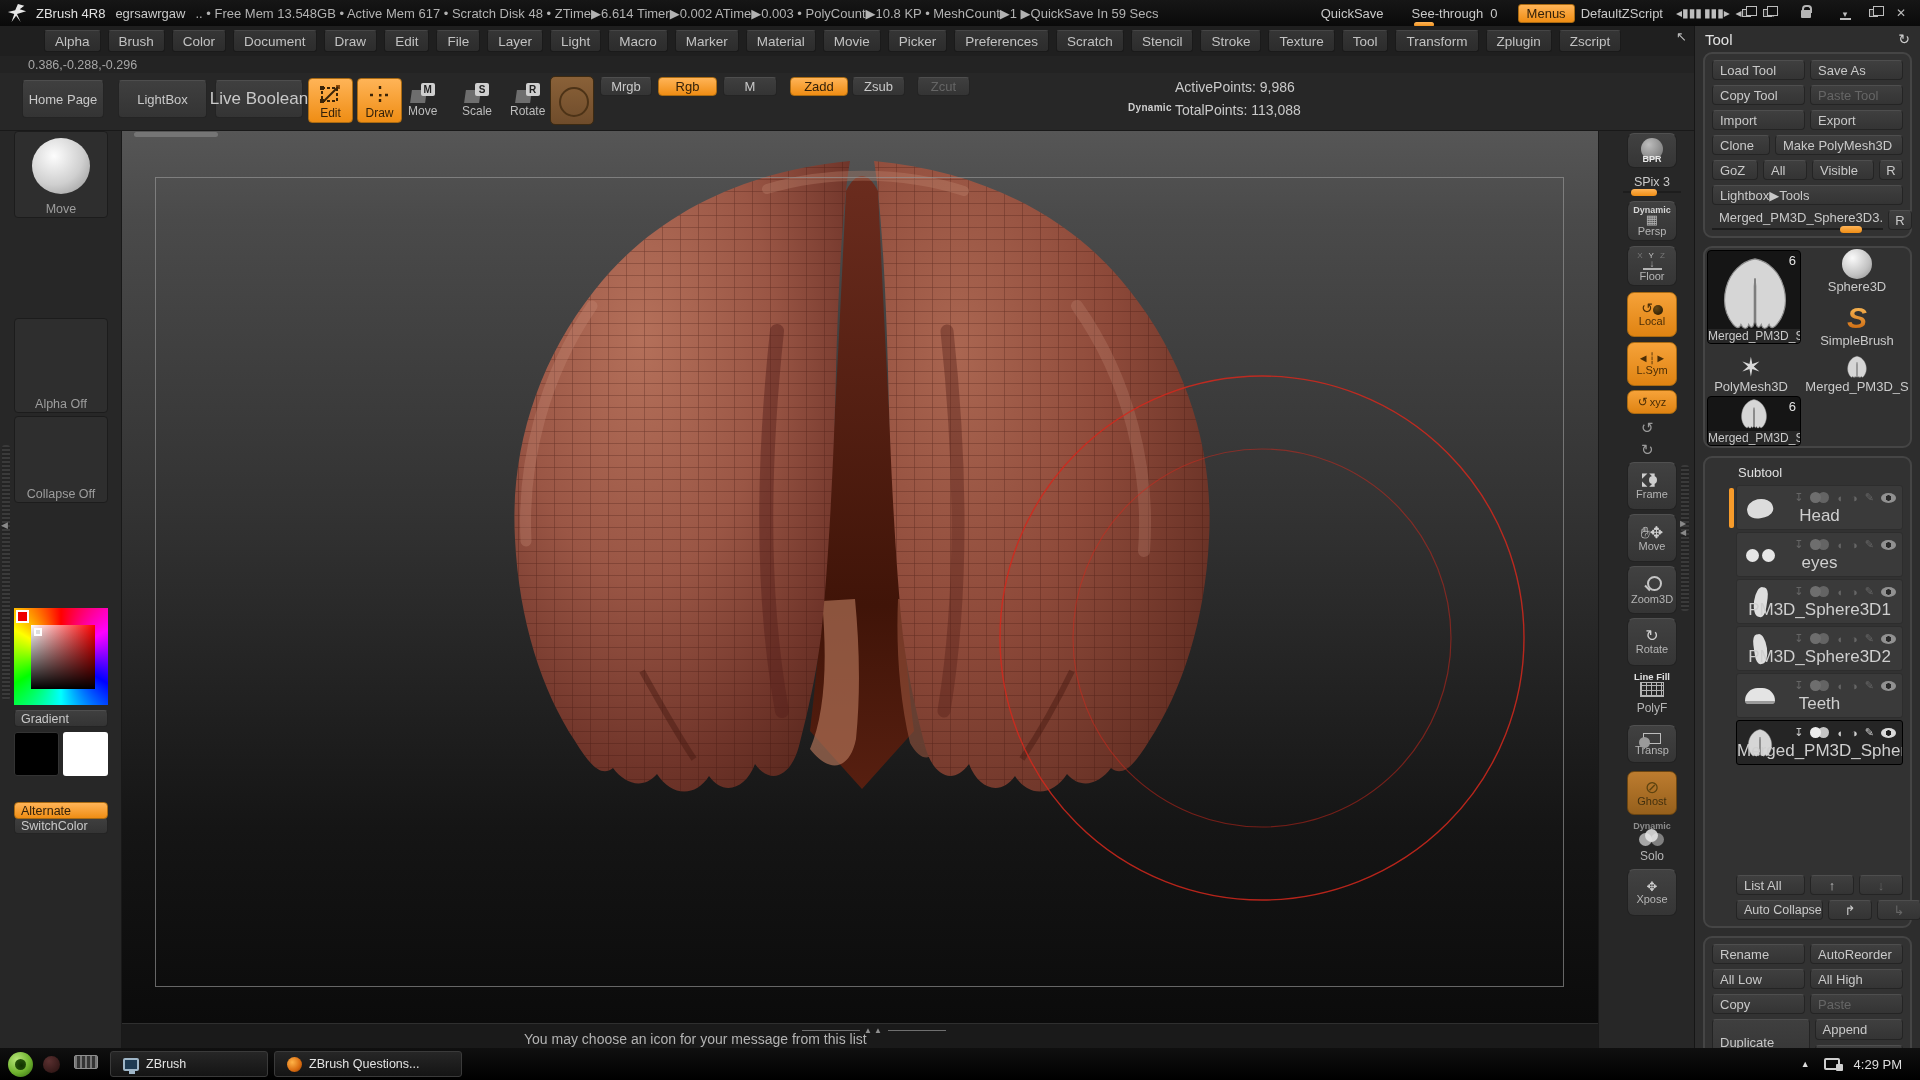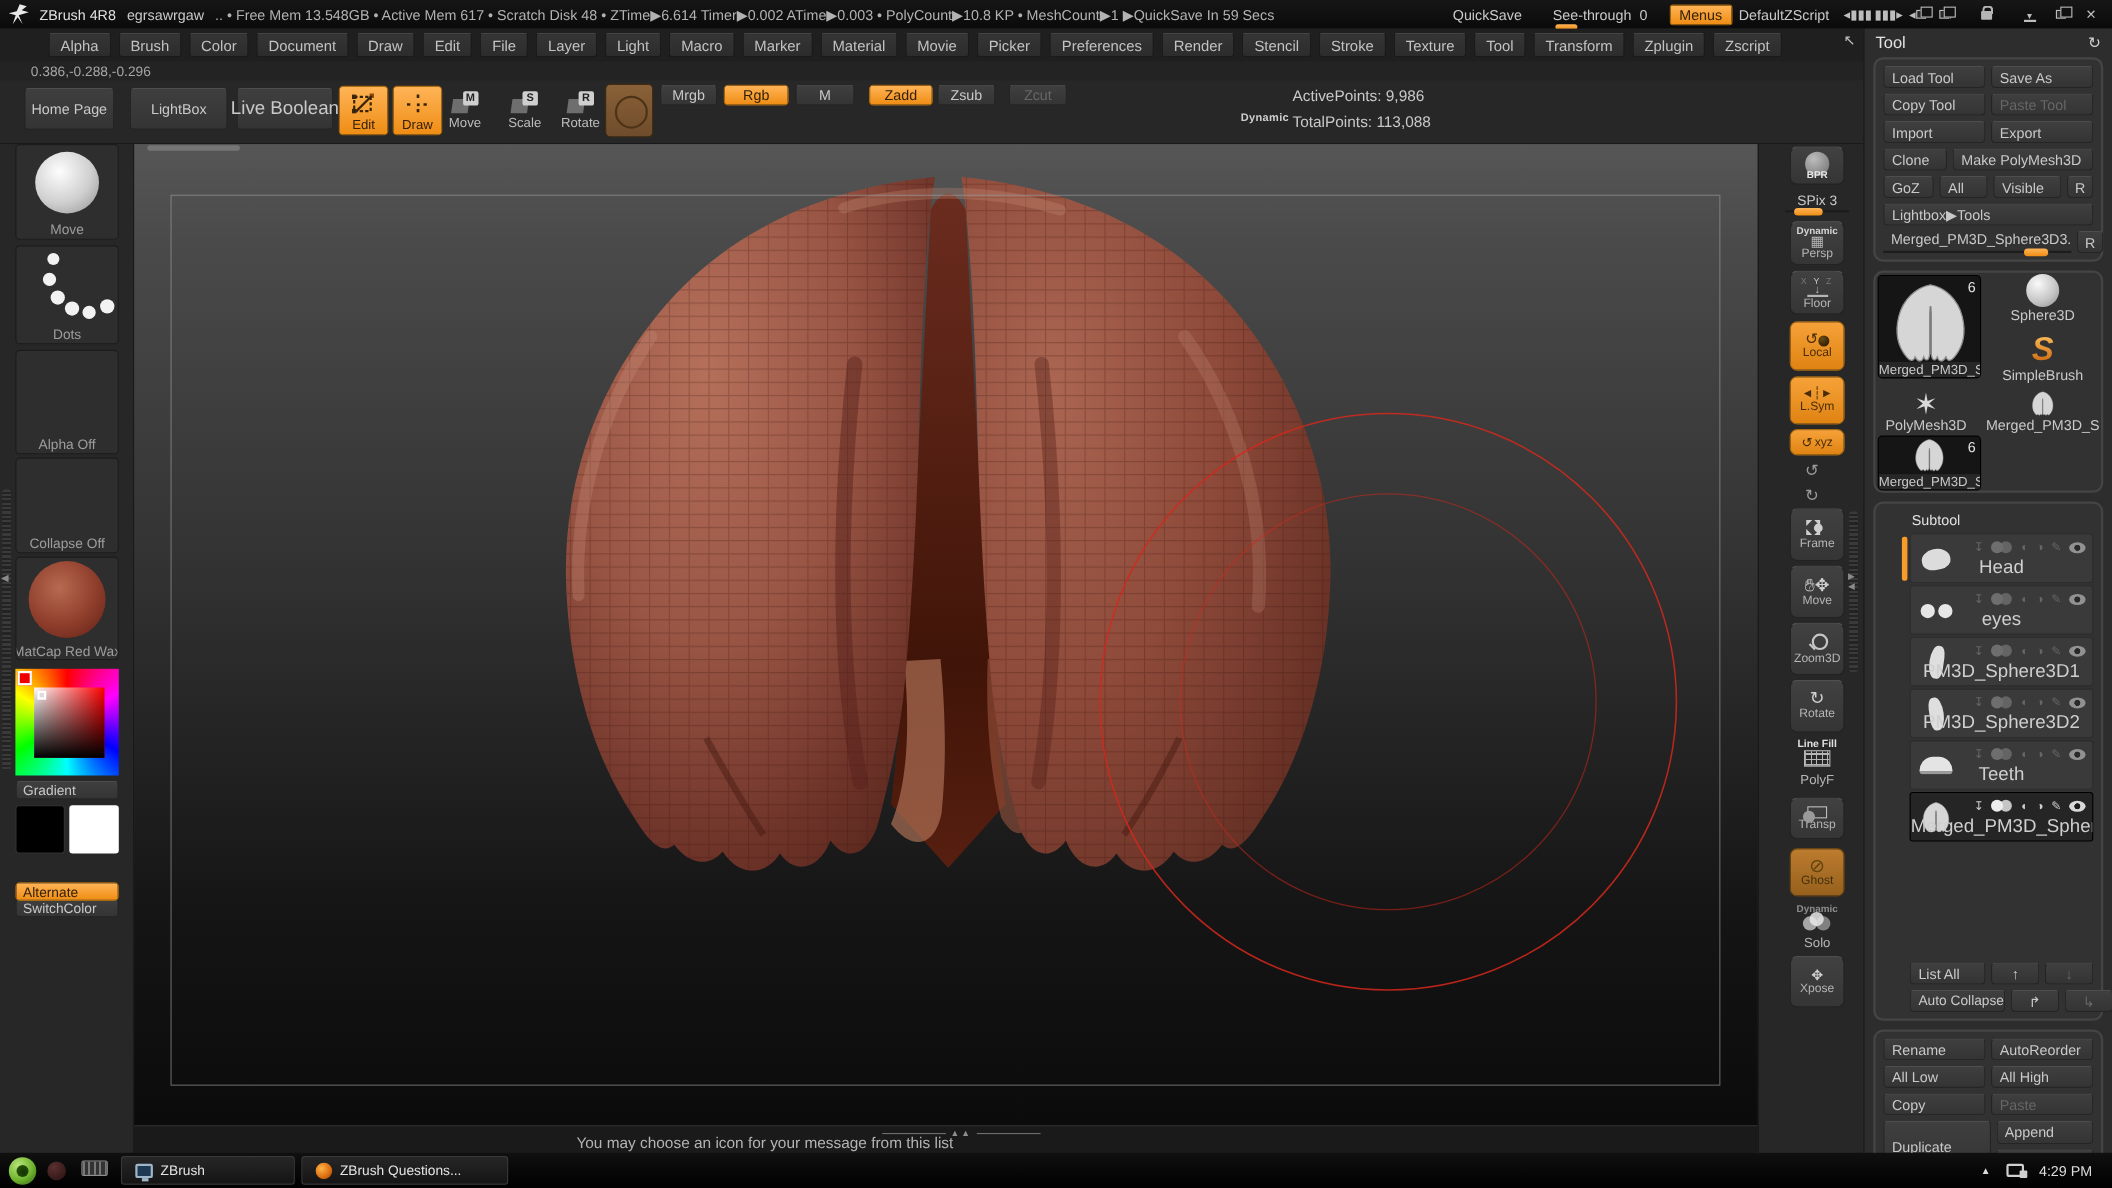--- a/index.html
+++ b/index.html
@@ -171,21 +171,21 @@
   <span class="menu-it">Edit</span>
   <span class="menu-it">File</span>
   <span class="menu-it">Layer</span>
   <span class="menu-it">Light</span>
   <span class="menu-it">Macro</span>
   <span class="menu-it">Marker</span>
   <span class="menu-it">Material</span>
   <span class="menu-it">Movie</span>
   <span class="menu-it">Picker</span>
   <span class="menu-it">Preferences</span>
-  <span class="menu-it">Render</span>
+  <span class="menu-it">Scratch</span>
   <span class="menu-it">Stencil</span>
   <span class="menu-it">Stroke</span>
   <span class="menu-it">Texture</span>
   <span class="menu-it">Tool</span>
   <span class="menu-it">Transform</span>
   <span class="menu-it">Zplugin</span>
   <span class="menu-it">Zscript</span>
 </div>
 
 <div id="coordline" class="abs">
@@ -268,44 +268,27 @@
   <span class="stat abs" style="left:1175px;top:29px">TotalPoints: 113,088</span>
 </div>
 
 <div id="leftbar" class="abs">
   <div class="lb abs" style="top:0;height:87px">
     <div class="th" style="height:68px">
       <span class="sphere" style="width:58px;height:56px;background:radial-gradient(circle at 38% 32%,#fdfdfd,#cfcfcf 55%,#8e8e8e)"></span>
     </div>
     <div class="cap">Move</div>
   </div>
-  <div class="lb abs" style="top:92px;height:90px">
-    <div class="th" style="height:71px;position:relative">
-      <span class="abs sphere" style="left:28px;top:6px;width:11px;height:11px;background:#f2f2f2"></span>
-      <span class="abs sphere" style="left:24px;top:24px;width:12px;height:12px;background:#f2f2f2"></span>
-      <span class="abs sphere" style="left:31px;top:40px;width:13px;height:13px;background:#f2f2f2"></span>
-      <span class="abs sphere" style="left:44px;top:50px;width:13px;height:13px;background:#f2f2f2"></span>
-      <span class="abs sphere" style="left:60px;top:54px;width:12px;height:12px;background:#f2f2f2"></span>
-      <span class="abs sphere" style="left:76px;top:48px;width:13px;height:13px;background:#f2f2f2"></span>
-    </div>
-    <div class="cap">Dots</div>
-  </div>
   <div class="lb abs" style="top:187px;height:95px">
     <div class="th" style="height:76px"></div>
     <div class="cap">Alpha Off</div>
   </div>
   <div class="lb abs" style="top:285px;height:87px">
     <div class="th" style="height:68px"></div>
     <div class="cap">Collapse Off</div>
-  </div>
-  <div class="lb abs" style="top:375px;height:94px">
-    <div class="th" style="height:76px">
-      <span class="sphere" style="width:70px;height:70px;background:radial-gradient(circle at 40% 35%,#b86a50,#8e3d2b 55%,#5f2015)"></span>
-    </div>
-    <div class="cap">MatCap Red Wax</div>
   </div>
   <div class="abs" style="left:14px;top:477px;width:94px;height:97px;background:conic-gradient(#f00,#f0f,#00f,#0ff,#0f0,#ff0,#f00)">
     <span class="abs" style="left:17px;top:17px;width:64px;height:64px;background:linear-gradient(to bottom,rgba(0,0,0,0),#000),linear-gradient(to right,#fff,#f00)"></span>
     <span class="abs" style="left:2px;top:2px;width:13px;height:13px;background:#e00;border:2px solid #fff"></span>
     <span class="abs" style="left:20px;top:20px;width:8px;height:8px;border:2px solid #fff;background:#ddd"></span>
   </div>
   <div class="btn lb-btn abs" style="top:579px;justify-content:flex-start;padding-left:6px">Gradient</div>
   <div class="abs" style="left:14px;top:601px;width:94px;height:46px">
     <span class="abs" style="left:0;top:0;width:45px;height:44px;background:#000;border:1px solid #333;border-radius:3px"></span>
     <span class="abs" style="left:49px;top:0;width:45px;height:44px;background:#fff;border-radius:3px"></span>

